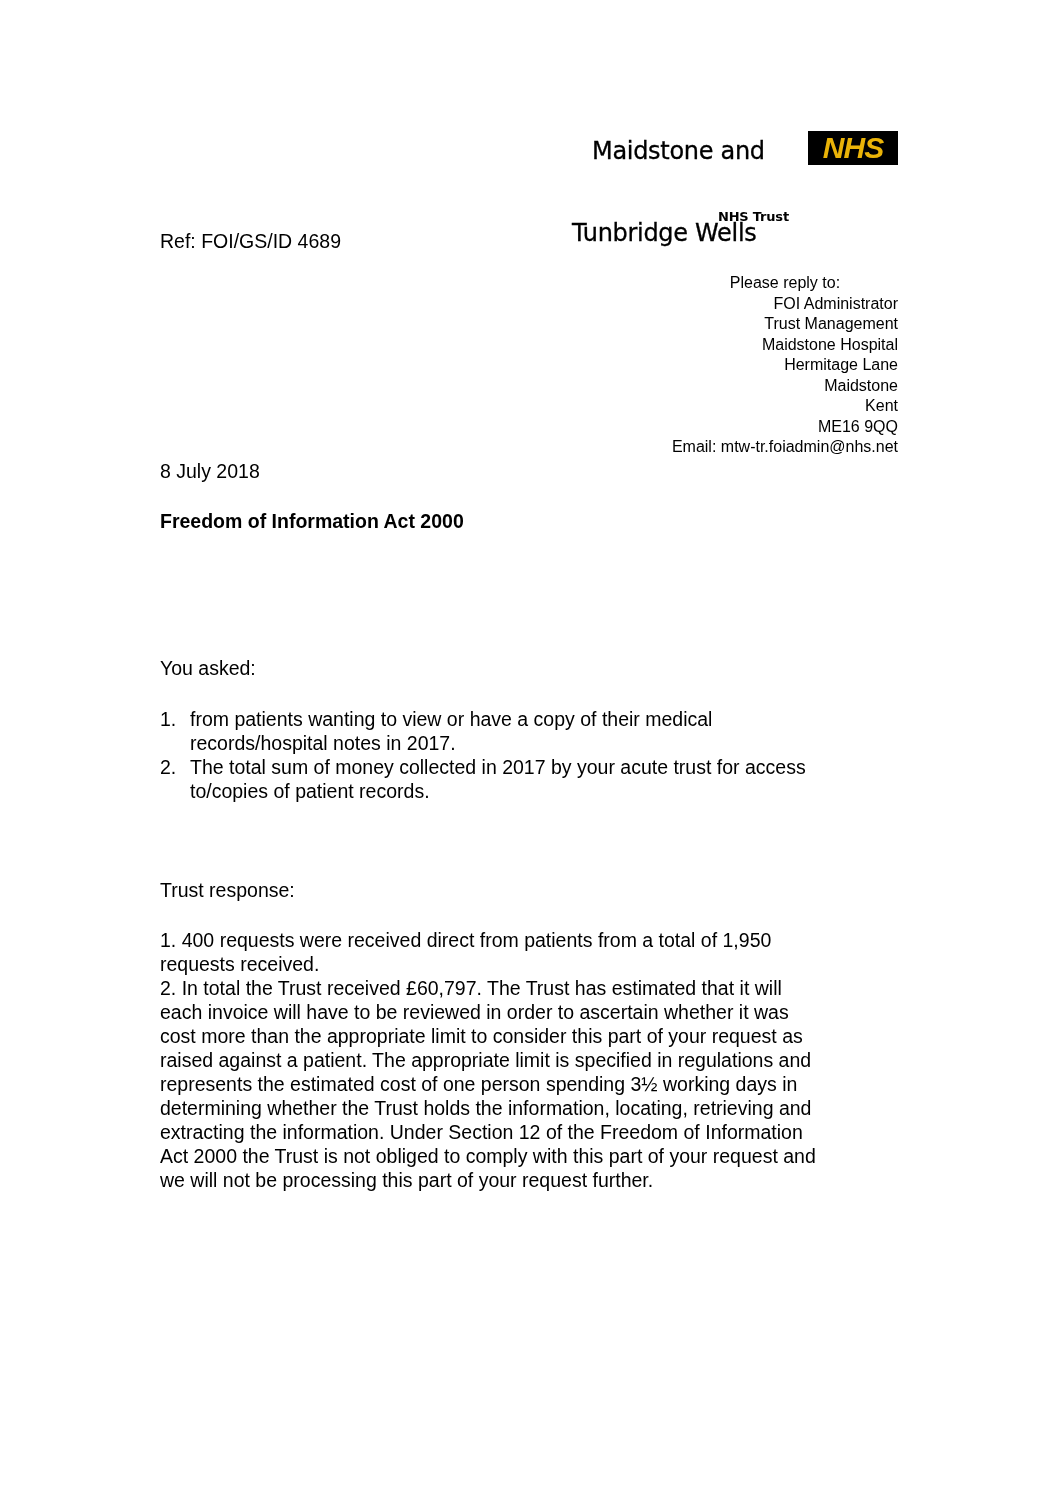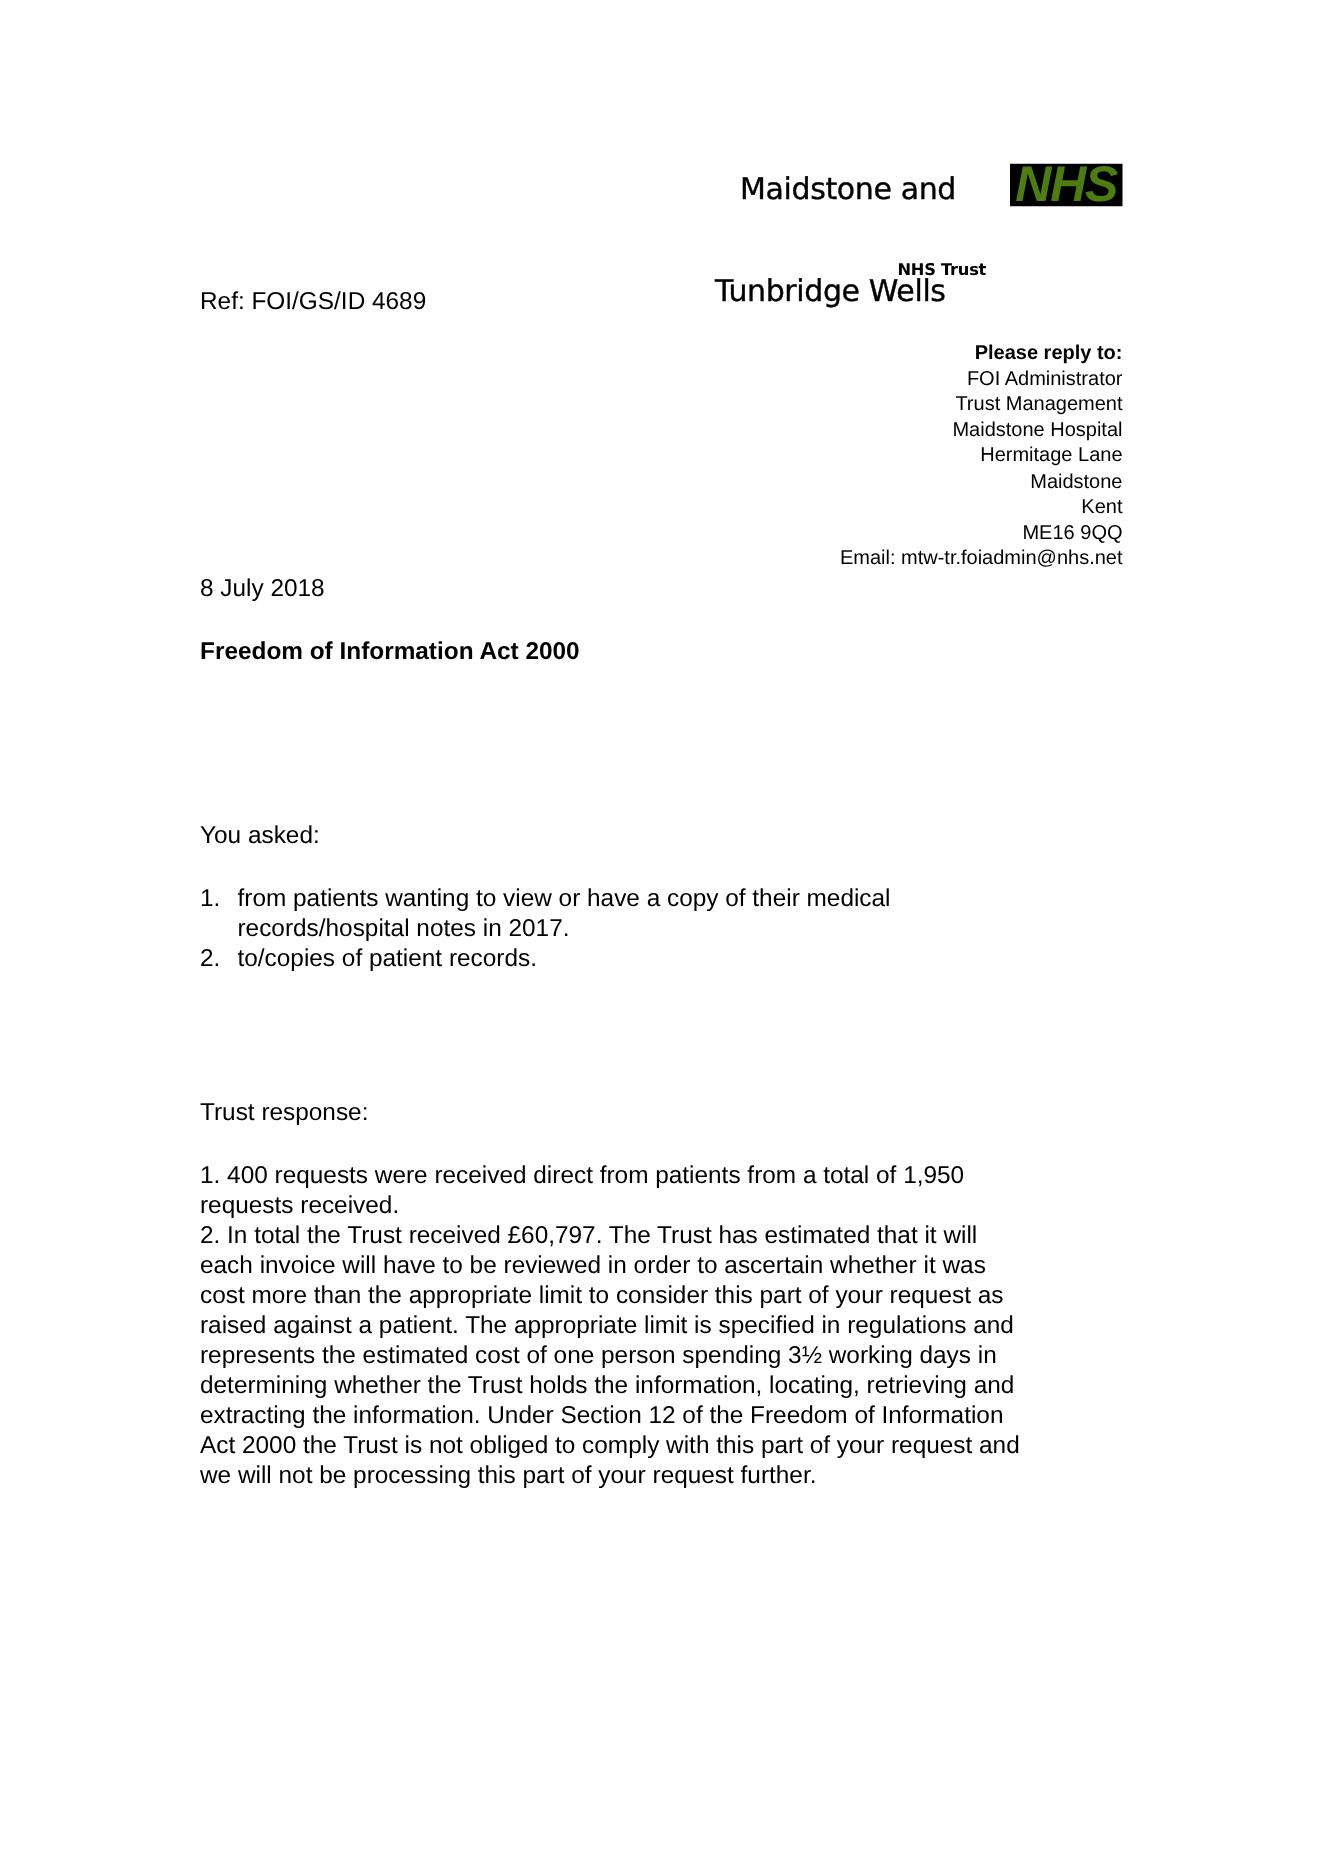--- a/index.html
+++ b/index.html
@@ -49,28 +49,28 @@
       font-size: 13px;
       font-weight: bold;
       line-height: 16px;
       letter-spacing: -0.2px;
     }
     .nhs-box {
       position: absolute;
       left: 808px; top: 131px;
       width: 90px; height: 34px;
       background: #000000;
-      color: #4d7c0f;
+      color: #eab308;
       display: flex;
       align-items: center;
       justify-content: center;
       font-family: "Liberation Sans", sans-serif;
       font-weight: bold;
       font-style: italic;
-      font-size: 40px;
+      font-size: 30px;
       letter-spacing: -1px;
       line-height: 34px;
     }
     .text {
       position: absolute;
       font-family: "Liberation Sans", sans-serif;
       font-size: 19.5px;
       line-height: 24px;
       white-space: nowrap;
     }
@@ -78,21 +78,21 @@
     .reply-block {
       position: absolute;
       right: 160px;
       top: 273px;
       text-align: right;
       font-family: "Liberation Sans", sans-serif;
       font-size: 16px;
       line-height: 20.5px;
     }
     .reply-block .line { display: block; white-space: nowrap; }
-    .reply-block .bold { font-weight: bold; }
+    .reply-block .bold { font-weight: normal; text-align: center; }
     .date { left: 160px; top: 459px; }
     .heading { left: 160px; top: 509px; font-weight: bold; }
     .para { left: 160px; top: 559px; }
     .para .line { display: block; }
     .asked { left: 160px; top: 656px; }
     .qlist {
       position: absolute;
       left: 160px; top: 707px;
       font-family: "Liberation Sans", sans-serif;
       font-size: 19.5px;
@@ -139,20 +139,21 @@
   <div class="text asked">You asked:</div>
 
   <div class="qlist">
     <div class="qitem">
       <span class="num">1.</span>
       <span class="line">from patients wanting to view or have a copy of their medical</span>
       <span class="line">records/hospital notes in 2017.</span>
     </div>
     <div class="qitem">
       <span class="num">2.</span>
+      <span class="line">The total sum of money collected in 2017 by your acute trust for access</span>
       <span class="line">to/copies of patient records.</span>
     </div>
   </div>
 
   <div class="text resp-label">Trust response:</div>
 
   <div class="text resp">
     <span class="line">1.  400 requests were received direct from patients from a total of 1,950</span>
     <span class="line">requests received.</span>
     <span class="line">2.  In total the Trust received £60,797.  The Trust has estimated that it will</span>

